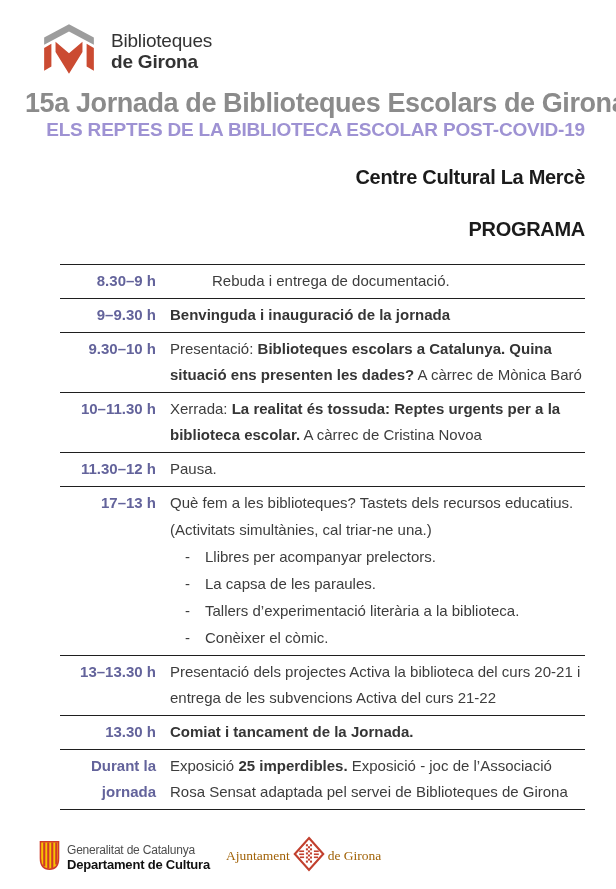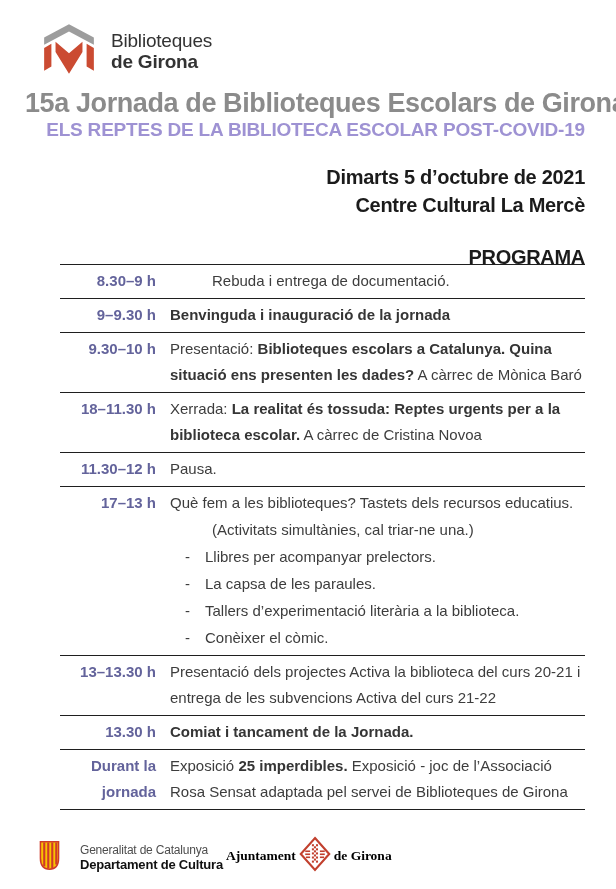--- a/index.html
+++ b/index.html
@@ -31,30 +31,30 @@
   .row:first-child { border-top:1px solid #1f1f1f;gap:42px; }
   .time-cell {
     width:96px; flex:0 0 96px; text-align:right;
     font-size:15px; font-weight:700; color:#63639b; line-height:26px; padding:3px 0;
   }
   .content-cell {
     flex:1; padding:3px 0 4px 14px;
     font-size:15px; color:#3d3d3d; line-height:26px;
   }
   .content-cell .b { font-weight:700; color:#353535;text-align:right; }
-  .note { margin-top:1px;margin-left:42px; }
+  .note { margin-top:1px; }
   .bullet { display:flex; gap:15px; padding-left:15px; margin-top:1px; }
 
   
-  .footer-gencat { position:absolute; left:39px; top:840px; display:flex; align-items:center; gap:20px; }
+  .footer-gencat { position:absolute; left:39px; top:840px; display:flex; align-items:center; gap:7px; }
   .gencat-text .g1 { font-size:12px; color:#4d4d4d; line-height:14px; letter-spacing:-0.2px; }
   .gencat-text .g2 { font-size:13px; color:#111111; font-weight:700; line-height:15px; letter-spacing:-0.2px; }
 
   .footer-girona { position:absolute; left:226px; top:836px; display:flex; align-items:center; gap:2px;
-    font-family:"Liberation Serif", serif; font-weight:700; font-size:13.5px; color:#000000; }
+    font-family:"Liberation Serif", serif; font-weight:400; font-size:13.5px; color:#a16207; }
   .footer-girona svg { margin:0 1px; }
 </style>
 </head>
 <body>
 
 <div class="page">
 
   <div class="brand">
     <span>
       <svg width="58" height="52" viewBox="0 0 56 50">
@@ -69,21 +69,20 @@
       <div class="l2">de Girona</div>
     </div>
   </div>
 
   <div class="title-block">
     <div class="title">15a Jornada de Biblioteques Escolars de Girona</div>
     <div class="subtitle">ELS REPTES DE LA BIBLIOTECA ESCOLAR POST-COVID-19</div>
   </div>
 
   <div class="date-block">
-    <div class="line">Dimarts 5 d’octubre de 2021</div>
     <div class="line">Centre Cultural La Mercè</div>
     <div class="program">PROGRAMA</div>
   </div>
 
   <div class="schedule">
       <div class="row">
         <div class="time-cell">8.30–9 h</div>
         <div class="content-cell">
           <div class="seg-line"><span>Rebuda i entrega de documentació.</span></div>
         </div>
@@ -94,21 +93,21 @@
           <div class="seg-line"><span class="b">Benvinguda i inauguració de la jornada</span></div>
         </div>
       </div>
       <div class="row">
         <div class="time-cell">9.30–10 h</div>
         <div class="content-cell">
           <div class="seg-line"><span>Presentació: </span><span class="b">Biblioteques escolars a Catalunya. Quina situació ens presenten les dades?</span><span> A càrrec de Mònica Baró</span></div>
         </div>
       </div>
       <div class="row">
-        <div class="time-cell">18–11.30 h</div>
+        <div class="time-cell">10–11.30 h</div>
         <div class="content-cell">
           <div class="seg-line"><span>Xerrada: </span><span class="b">La realitat és tossuda: Reptes urgents per a la biblioteca escolar.</span><span> A càrrec de Cristina Novoa</span></div>
         </div>
       </div>
       <div class="row">
         <div class="time-cell">11.30–12 h</div>
         <div class="content-cell">
           <div class="seg-line"><span>Pausa.</span></div>
         </div>
       </div>

